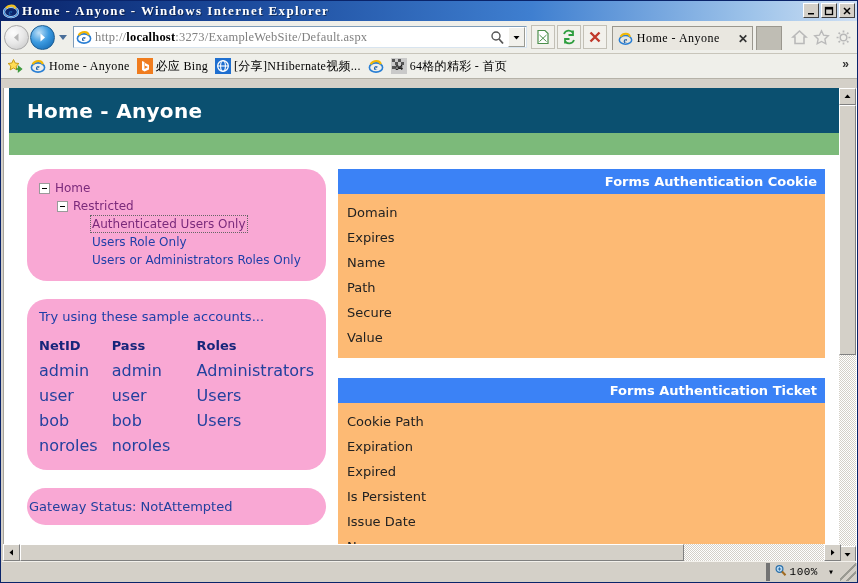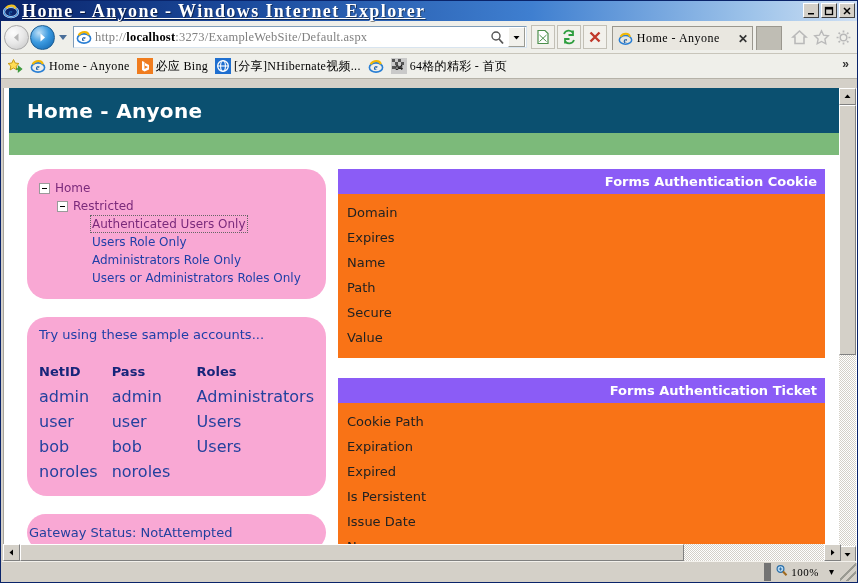--- a/index.html
+++ b/index.html
@@ -26,25 +26,24 @@
     background: linear-gradient(to right,#0a246a 0%, #1b4a9c 28%, #3f7fd0 62%, #9fc4ea 88%, #cfe0f4 100%);
     display: flex; align-items: center;
     padding-left: 2px;
     position: relative;
   }
   #titlebar .ie-logo { width: 16px; height: 16px; margin-right: 3px; position:relative; }
   #titlebar .title-text {
     color: #fff;
     font-family: "Liberation Serif", serif;
     font-weight: bold;
-    font-size: 18px;
+    font-size: 13px;
     letter-spacing: 1.4px;
     text-shadow: 1px 1px 0 rgba(0,0,0,.45);
     white-space: nowrap;
-    text-decoration: underline;
   }
   #win-buttons { position: absolute; right: 2px; top: 2px; display: flex; gap: 2px; }
   .win-btn {
     width: 16px; height: 15px;
     background: #d4d0c8;
     border: 1px solid; border-color: #fff #404040 #404040 #fff;
     display: flex; align-items: center; justify-content: center;
     font-size: 9px; font-family: "Liberation Sans", sans-serif;
     color: #000; line-height: 1; cursor: pointer;
   }
@@ -243,21 +242,21 @@
     cursor: pointer;
   }
   .tree-link.visited { color: #7b2a7b; }
   .tree-link.current { color: #7b2a7b; outline: 1px dotted #666; outline-offset:1px; }
   .leaf-indent { padding-left: 17px; }
 
   
   .accounts-title {
     font-size: 13px; color: #1f3fa8;
     font-family: "DejaVu Sans", sans-serif;
-    margin-bottom: 22px;
+    margin-bottom: 14px;
   }
   table.accounts { border-collapse: collapse; width: 100%; }
   table.accounts th {
     text-align: left;
     font-size: 13px; font-weight: bold;
     color: #17257a;
     padding: 0 0 5px 0;
     font-family: "DejaVu Sans", sans-serif;
   }
   table.accounts td {
@@ -271,29 +270,29 @@
 
   .gateway {
     font-size: 13px; color: #23419e;
     font-family: "DejaVu Sans", sans-serif;
     padding: 3px 0 3px 2px;
   }
 
   
   .info-table { margin-bottom: 20px; }
   .info-head {
-    background: #8b5cf6;
+    background: #3b82f6;
     color: #fff;
     font-weight: bold;
     font-size: 13px;
     text-align: right;
     padding: 5px 8px 5px 0;
     font-family: "DejaVu Sans", sans-serif;
   }
-  .info-body { background: #f97316; padding: 6px 0 8px 0; }
+  .info-body { background: #fdba74; padding: 6px 0 8px 0; }
   .info-row {
     font-size: 13px;
     color: #222;
     padding: 5px 0 5px 9px;
     font-family: "DejaVu Sans", sans-serif;
     white-space: nowrap;
   }
 
   
   .sb-btn {
@@ -340,23 +339,23 @@
     width: 854px; height: 20px;
     background: #d4d0c8;
     border-top: 1px solid #f3f1ec;
     display: flex; align-items: center;
   }
   #status-zoom {
     margin-left: auto;
     display: flex; align-items: center;
     height: 18px;
     padding: 0 4px;
-    border-left: 7px solid #737373;
+    border-left: 4px solid #737373;
     font-size: 11px; color:#000;
-    font-family: Liberation Serif, serif;
+    font-family: Liberation Mono, monospace;
     cursor: pointer;
   }
   #status-zoom .zoom-label { margin: 0 10px 0 3px; letter-spacing:.5px;}
   #status-grip {
     width: 16px; height: 18px; margin-left:2px;
     background:
       linear-gradient(135deg, transparent 0 46%, #9a9a92 46% 54%, transparent 54% 100%),
       linear-gradient(135deg, transparent 0 70%, #9a9a92 70% 78%, transparent 78% 100%);
   }
 </style>
@@ -575,25 +574,20 @@
                     </div>
                     <ul>
                       <li>
                         <div class="tree-row leaf-indent">
                           <a class="tree-link current">Authenticated Users Only</a>
                         </div>
                       </li>
                       <li>
                         <div class="tree-row leaf-indent">
                           <a class="tree-link">Users Role Only</a>
-                        </div>
-                      </li>
-                      <li>
-                        <div class="tree-row leaf-indent">
-                          <a class="tree-link">Administrators Role Only</a>
                         </div>
                       </li>
                       <li>
                         <div class="tree-row leaf-indent">
                           <a class="tree-link">Users or Administrators Roles Only</a>
                         </div>
                       </li>
                     </ul>
                   </li>
                 </ul>

